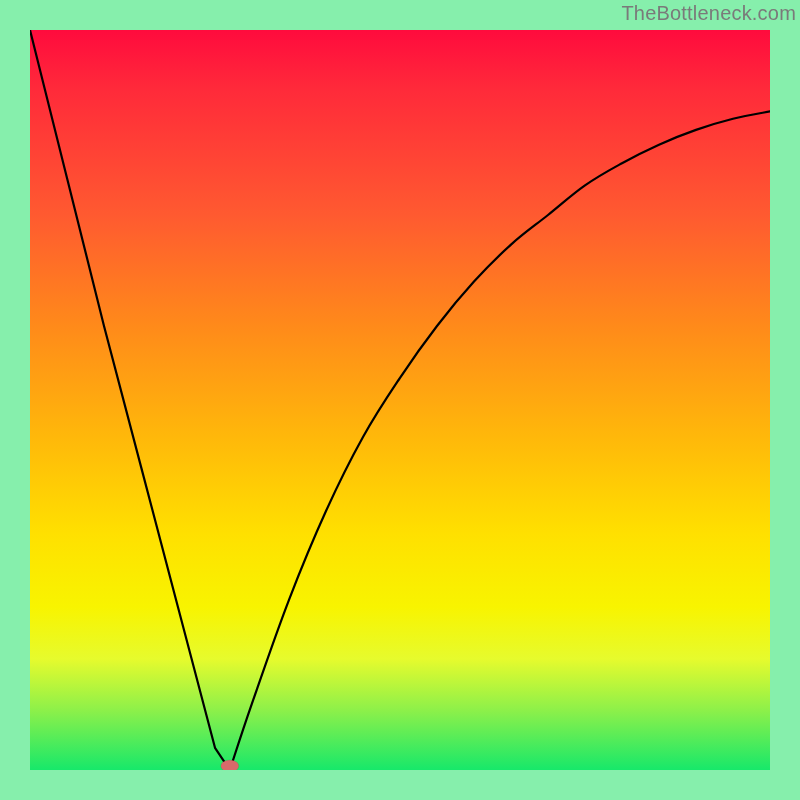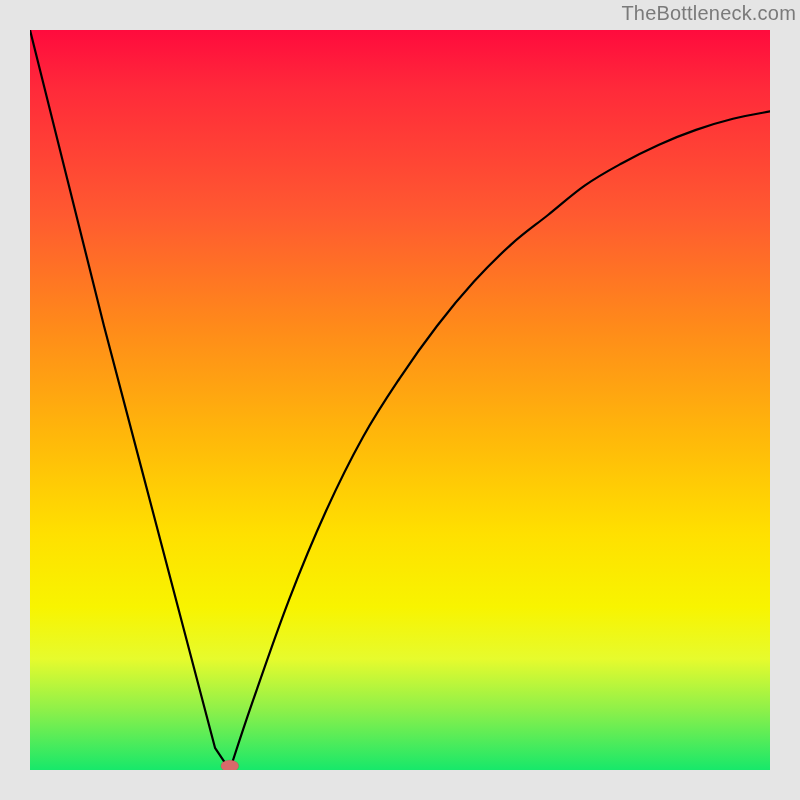--- a/index.html
+++ b/index.html
@@ -7,21 +7,21 @@
     padding: 0;
     width: 800px;
     height: 800px;
     background: #000;
     font-family: Arial, Helvetica, sans-serif;
   }
   .frame {
     position: relative;
     width: 800px;
     height: 800px;
-    background: #e5e5e5;
+    background: #86efac;
   }
   .plot-area {
     position: absolute;
     left: 30px;
     top: 30px;
     width: 740px;
     height: 740px;
     
     background: linear-gradient(
       to bottom,

